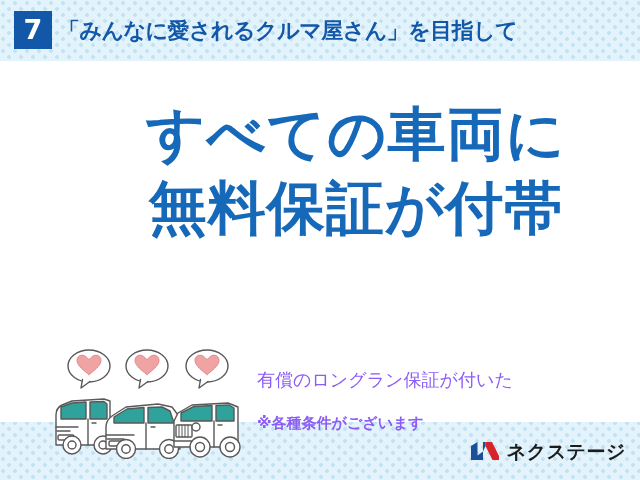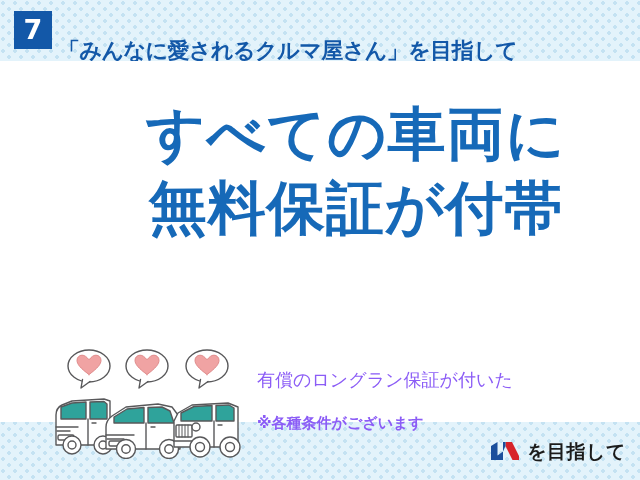--- a/index.html
+++ b/index.html
@@ -51,21 +51,20 @@
     position: absolute;
     left: 58px;
     top: 14px;
     height: 33px;
     line-height: 33px;
     font-size: 22px;
     font-weight: bold;
     color: #1358a8;
     white-space: nowrap;
     letter-spacing: -0.5px;
-    margin-top: 20px;
   }
 
   
   #card {
     position: absolute;
     left: 0;
     top: 61px;
     width: 640px;
     height: 361px;
     background: #ffffff;
@@ -272,17 +271,17 @@
 
   <div id="footer">
     <div id="brand">
       <span id="brand-mark">
         <svg width="30" height="22" viewBox="0 0 30 22" xmlns="http://www.w3.org/2000/svg">
           <path d="M1 20 L1 6 L7.5 2 L7.5 15.5 L13 11.5 L13 20 Z" fill="#1b4f9c"></path>
           <path d="M15.5 2 L22 2 L29 16 L29 20 L22.5 20 L15.5 6 Z" fill="#d7232a"></path>
           <path d="M13 11.5 L15.5 6 L15.5 2 L13 2 Z" fill="#1b4f9c"></path>
         </svg>
       </span>
-      <span id="brand-name">を目指して</span>
+      <span id="brand-name">ネクステージ</span>
     </div>
   </div>
 
 </div>
 
 </body></html>

